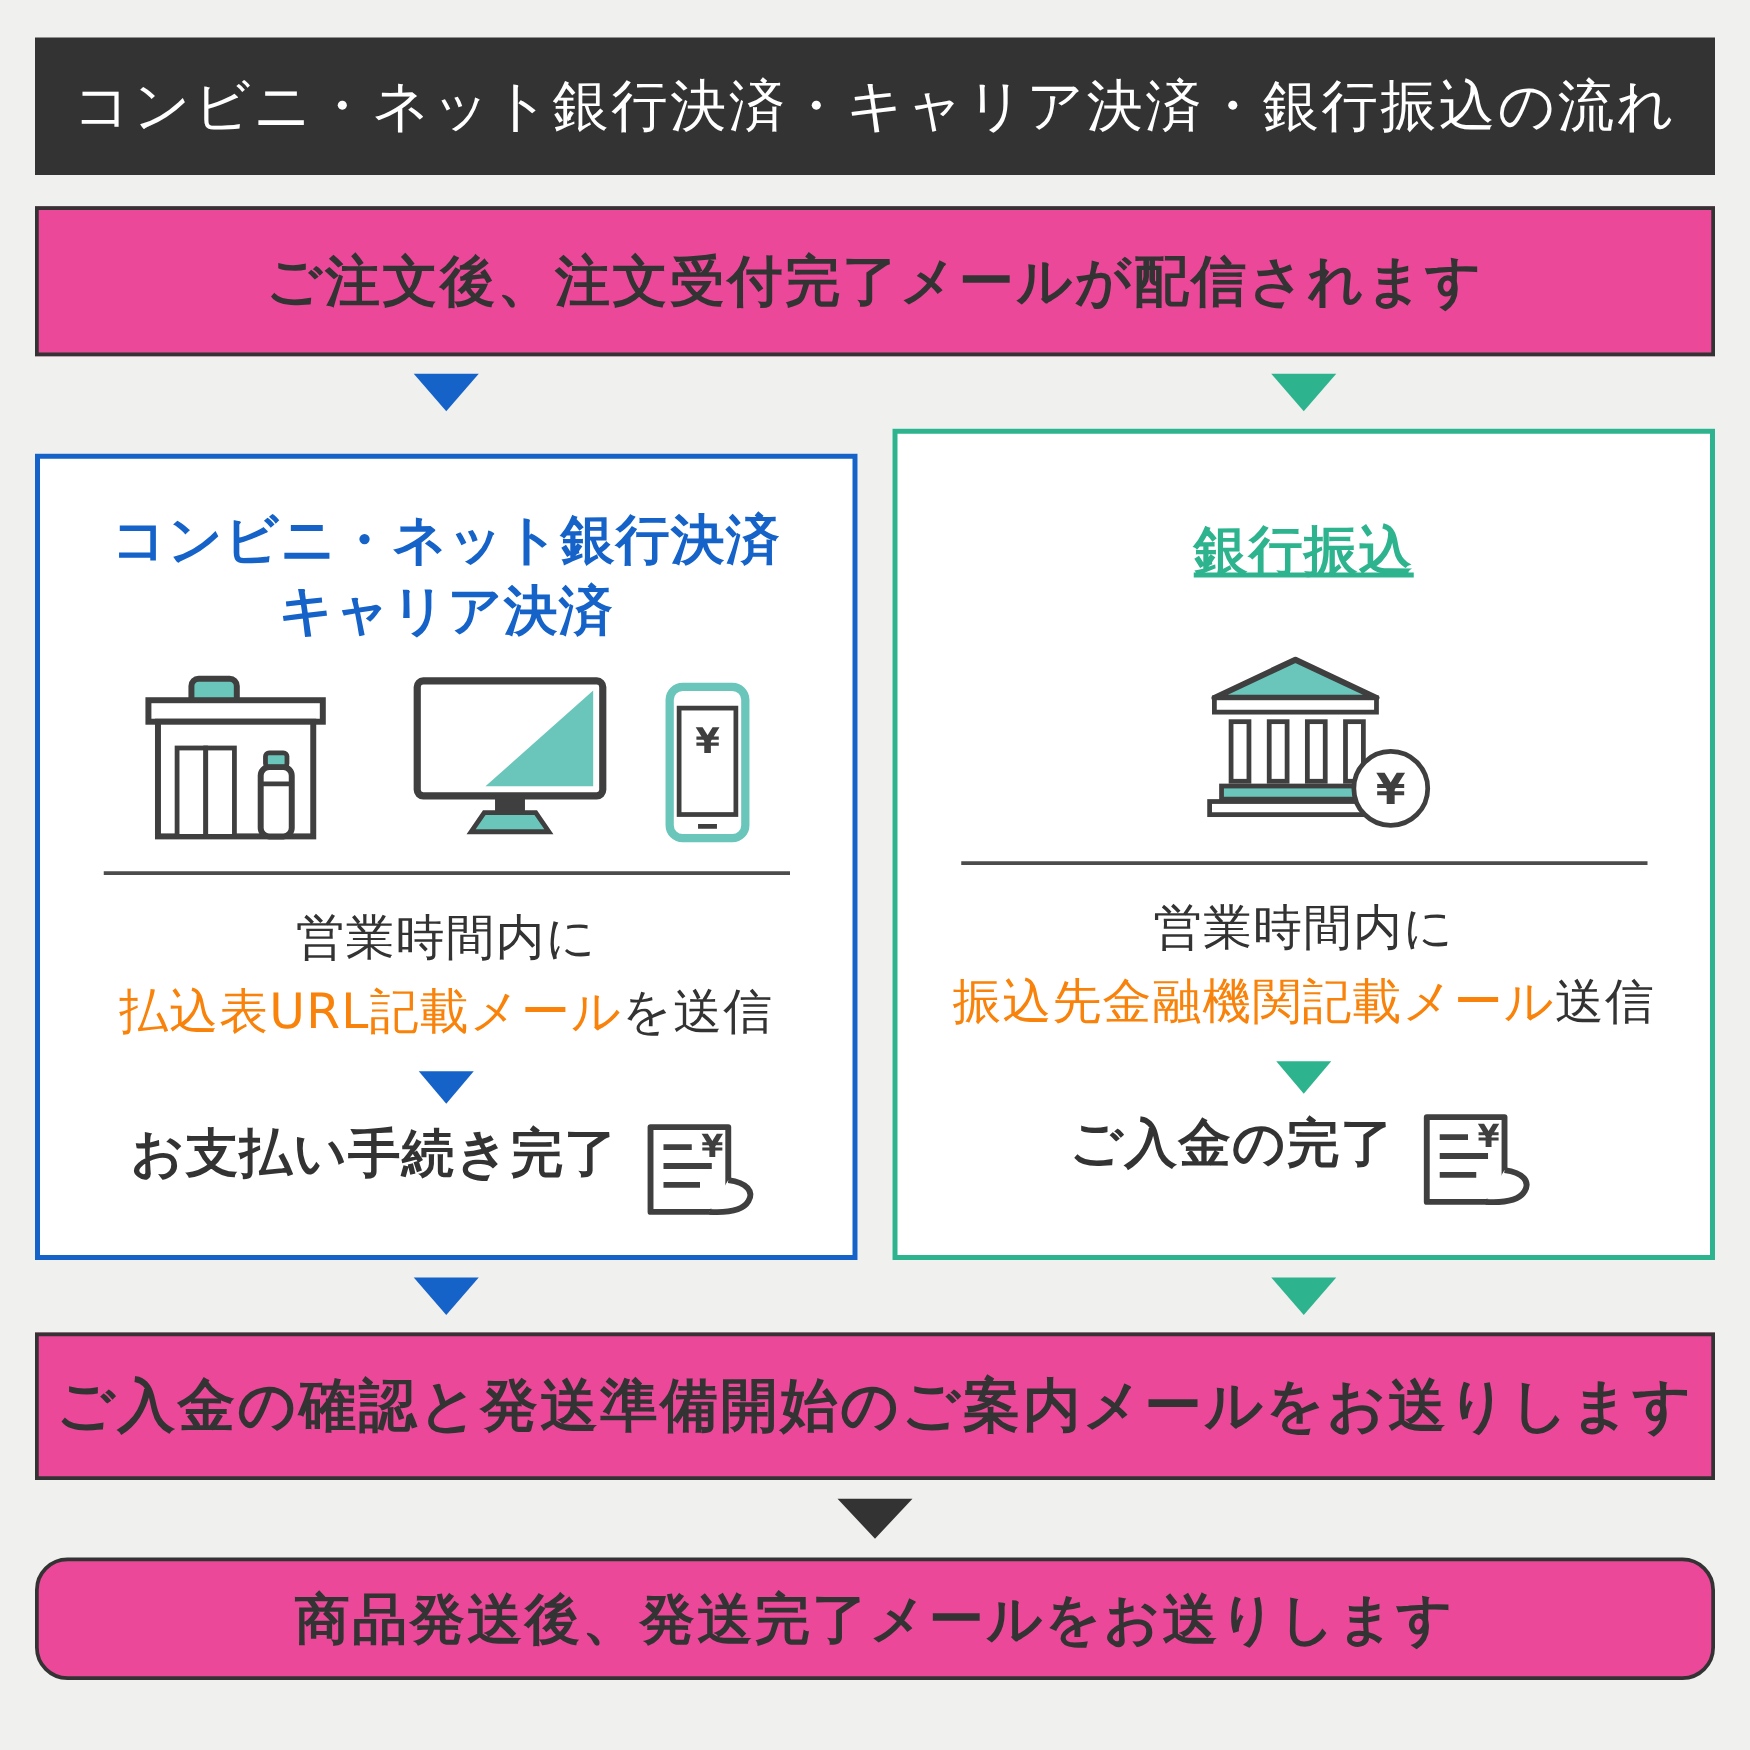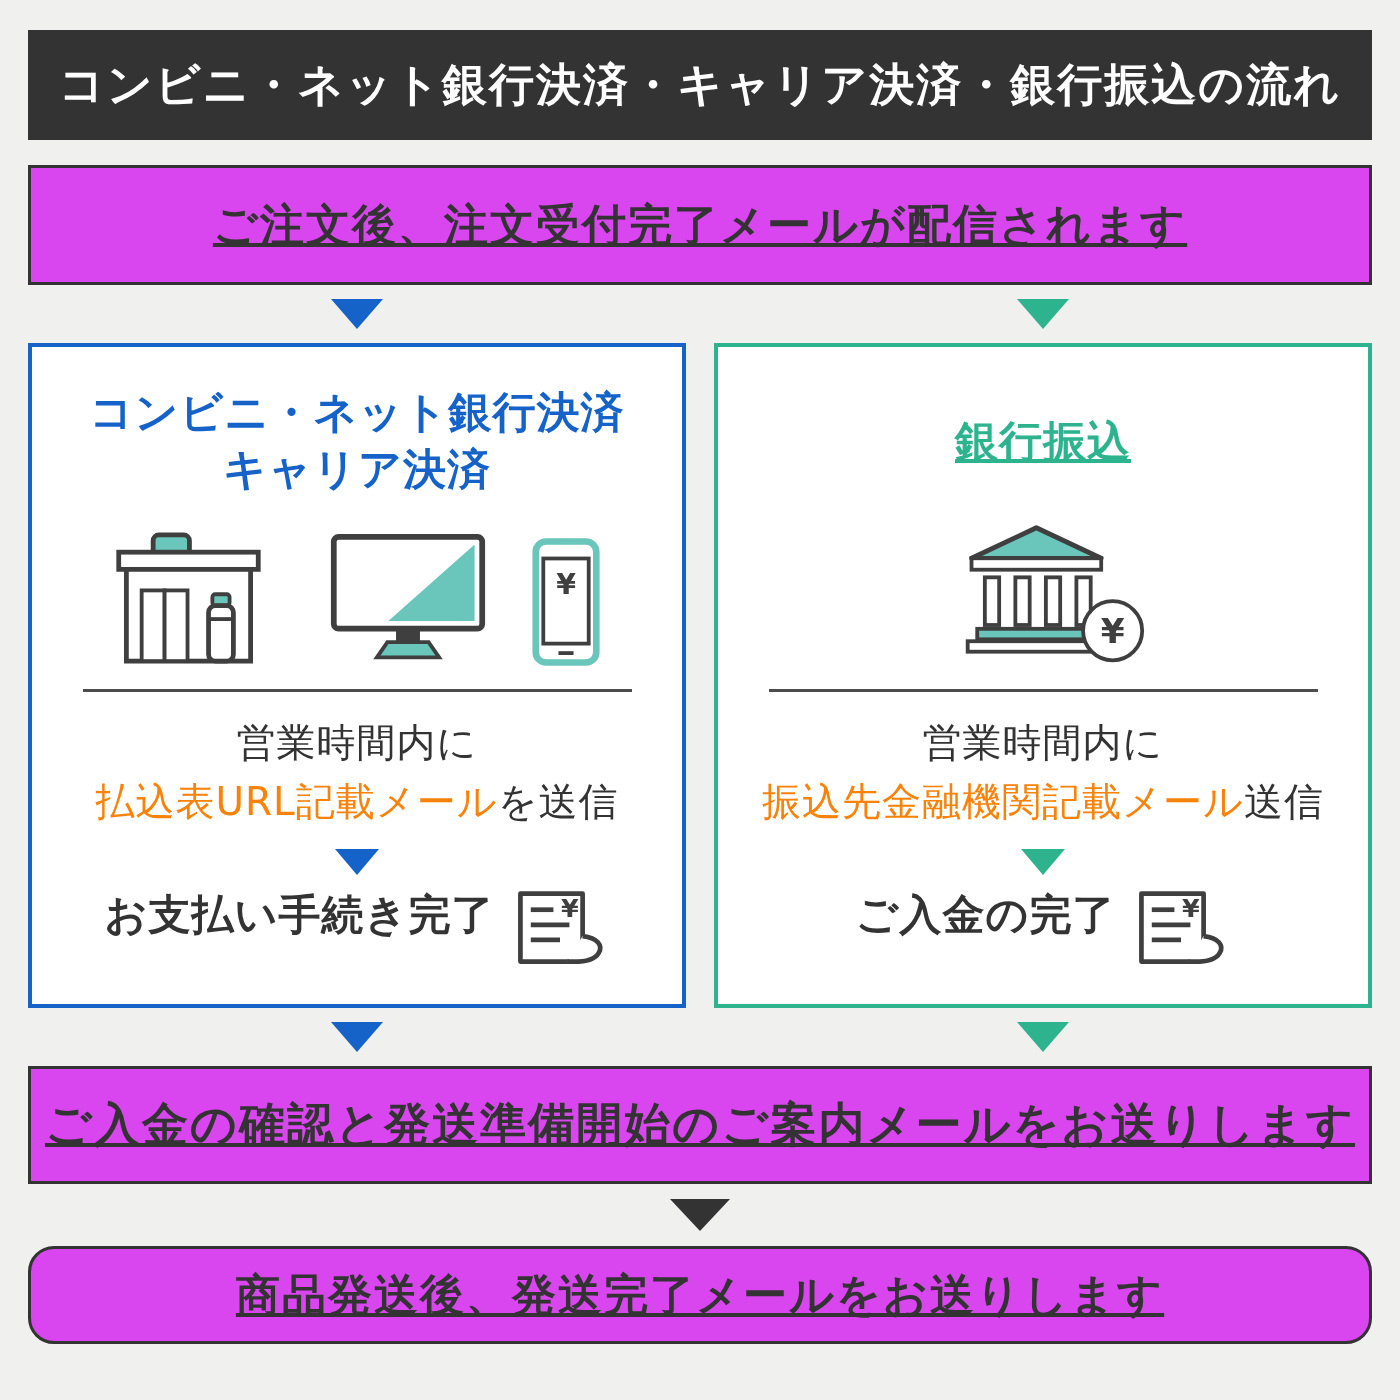--- a/index.html
+++ b/index.html
@@ -8,26 +8,26 @@
     background: var(--page-bg, #f0f0ee);
     color: var(--dark, #333333);
     font-family: "DejaVu Sans", "Liberation Sans", sans-serif;
     overflow: hidden;
   }
   .page { width:1400px; height:1400px; padding:30px 28px 0; display:flex; flex-direction:column; }
 
   .bar-title {
     height:110px; background:var(--dark,#333); color:#fff;
     display:flex; align-items:center; justify-content:center;
-    font-size:45px; font-weight:bold; letter-spacing:2px;
+    font-size:45px; font-weight:normal; letter-spacing:2px;
   }
   .step-box {
-    margin-top:25px; height:120px; background:#d946ef; border:3px solid var(--dark,#333);
+    margin-top:25px; height:120px; background:#ec4899; border:3px solid var(--dark,#333);
     display:flex; align-items:center; justify-content:center;
-    font-size:44px; font-weight:bold; letter-spacing:2px; text-align:center;text-decoration:underline;
+    font-size:44px; font-weight:bold; letter-spacing:2px; text-align:center;
   }
   .confirm-box { margin-top:0; height:118px; font-size:46px; }
   .shipped-box { margin-top:0; height:98px; font-size:44px;border-radius:26px; }
 
   .arrow-row { height:58px; display:flex; gap:28px; align-items:center; }
   .arrow-cell { flex:1; display:flex; justify-content:center; }
   .tri {
     width:0; height:0;
     border-left:26px solid transparent; border-right:26px solid transparent;
     border-top:30px solid var(--dark,#333);
@@ -37,21 +37,21 @@
   .tri-small { border-left-width:22px; border-right-width:22px; border-top-width:26px; margin-top:18px; }
   .dark-arrow-row { height:62px; display:flex; align-items:center; justify-content:center; }
   .tri-dark-big { border-left:30px solid transparent; border-right:30px solid transparent; border-top:32px solid var(--dark,#333); }
 
   .columns { display:flex; gap:28px; height:665px; }
   .panel {
     flex:1; background:#fff; border:4px solid;
     display:flex; flex-direction:column; align-items:center;
     padding:38px 20px 24px; overflow:hidden;
   }
-  .panel-left  { border-color: var(--blue,  #1563c8); }
+  .panel-left  { border-color: var(--blue,  #1563c8); margin-top: 20px; }
   .panel-right { border-color: var(--green, #2db48e); }
   .panel-title {
     height:112px; display:flex; flex-direction:column; justify-content:center;
     text-align:center; font-size:43px; font-weight:bold; line-height:1.32; letter-spacing:1px;
   }
   .panel-left  .panel-title { color: var(--blue,  #1563c8); }
   .panel-right .panel-title { color: var(--green, #2db48e); text-decoration: underline; }
 
   .icon-row { height:150px; margin-top:20px; display:flex; align-items:flex-end; gap:44px; }
   .divider { width:90%; border-top:3px solid #4c4c4c; margin-top:22px; }

